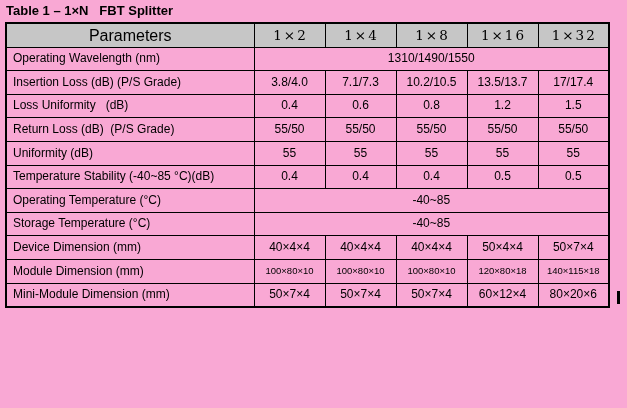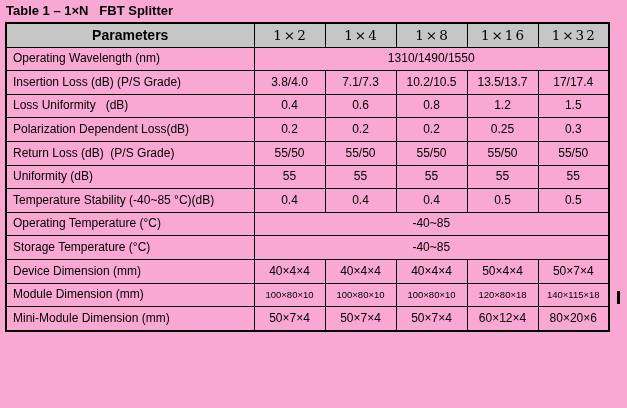--- a/index.html
+++ b/index.html
@@ -26,21 +26,21 @@
   .spec th, .spec td {
     border:1px solid var(--border-color,#000);
     height:22.6px;
     padding:0 6px;
     font-size:12px;
     overflow:hidden;
     line-height:1.1;
   }
   .spec thead th { background:var(--header-bg,#c6c6c6); }
   th.param-h {
-    font-size:14px; font-weight:bold; text-align:center;
+    font-size:16px; font-weight:normal; text-align:center;
   }
   th.col-h {
     font-family:"DejaVu Serif", serif;
     font-weight:normal;
     font-size:13.5px;
     letter-spacing:2px;
     text-align:center;
     padding-left:8px;
   }
   td.param { text-align:left; white-space:pre; }
@@ -93,28 +93,20 @@
       </tr>
       <tr>
         <td class="param">Loss Uniformity   (dB)</td>
         <td class="val">0.4</td>
         <td class="val">0.6</td>
         <td class="val">0.8</td>
         <td class="val">1.2</td>
         <td class="val">1.5</td>
       </tr>
       <tr>
-        <td class="param">Polarization Dependent Loss(dB)</td>
-        <td class="val">0.2</td>
-        <td class="val">0.2</td>
-        <td class="val">0.2</td>
-        <td class="val">0.25</td>
-        <td class="val">0.3</td>
-      </tr>
-      <tr>
         <td class="param">Return Loss (dB)  (P/S Grade)</td>
         <td class="val">55/50</td>
         <td class="val">55/50</td>
         <td class="val">55/50</td>
         <td class="val">55/50</td>
         <td class="val">55/50</td>
       </tr>
       <tr>
         <td class="param">Uniformity (dB)</td>
         <td class="val">55</td>

